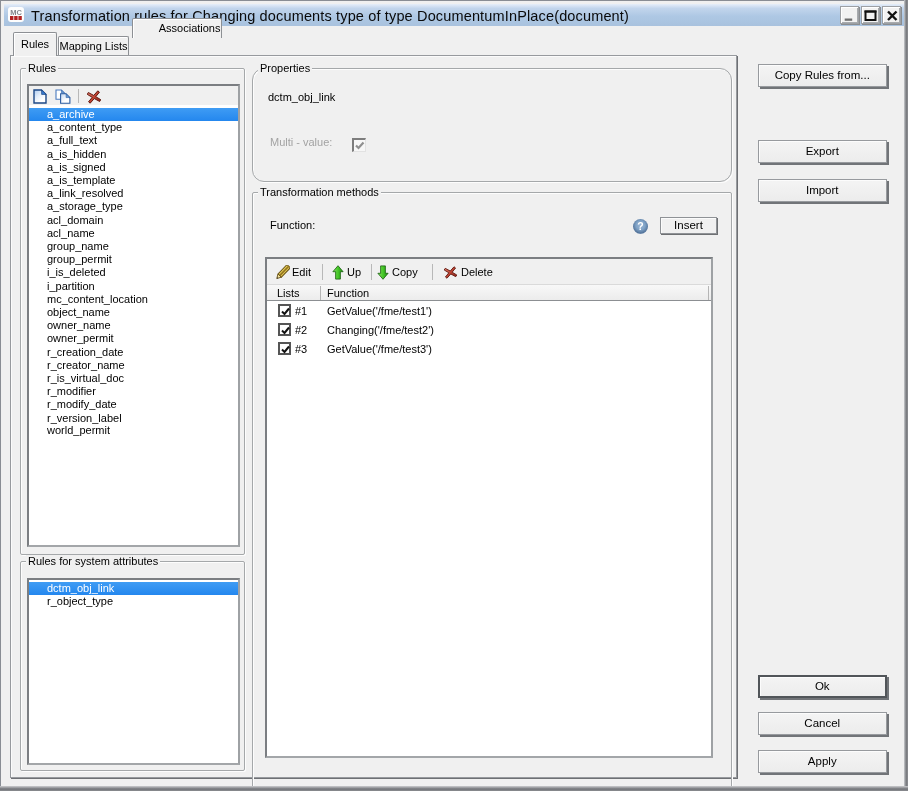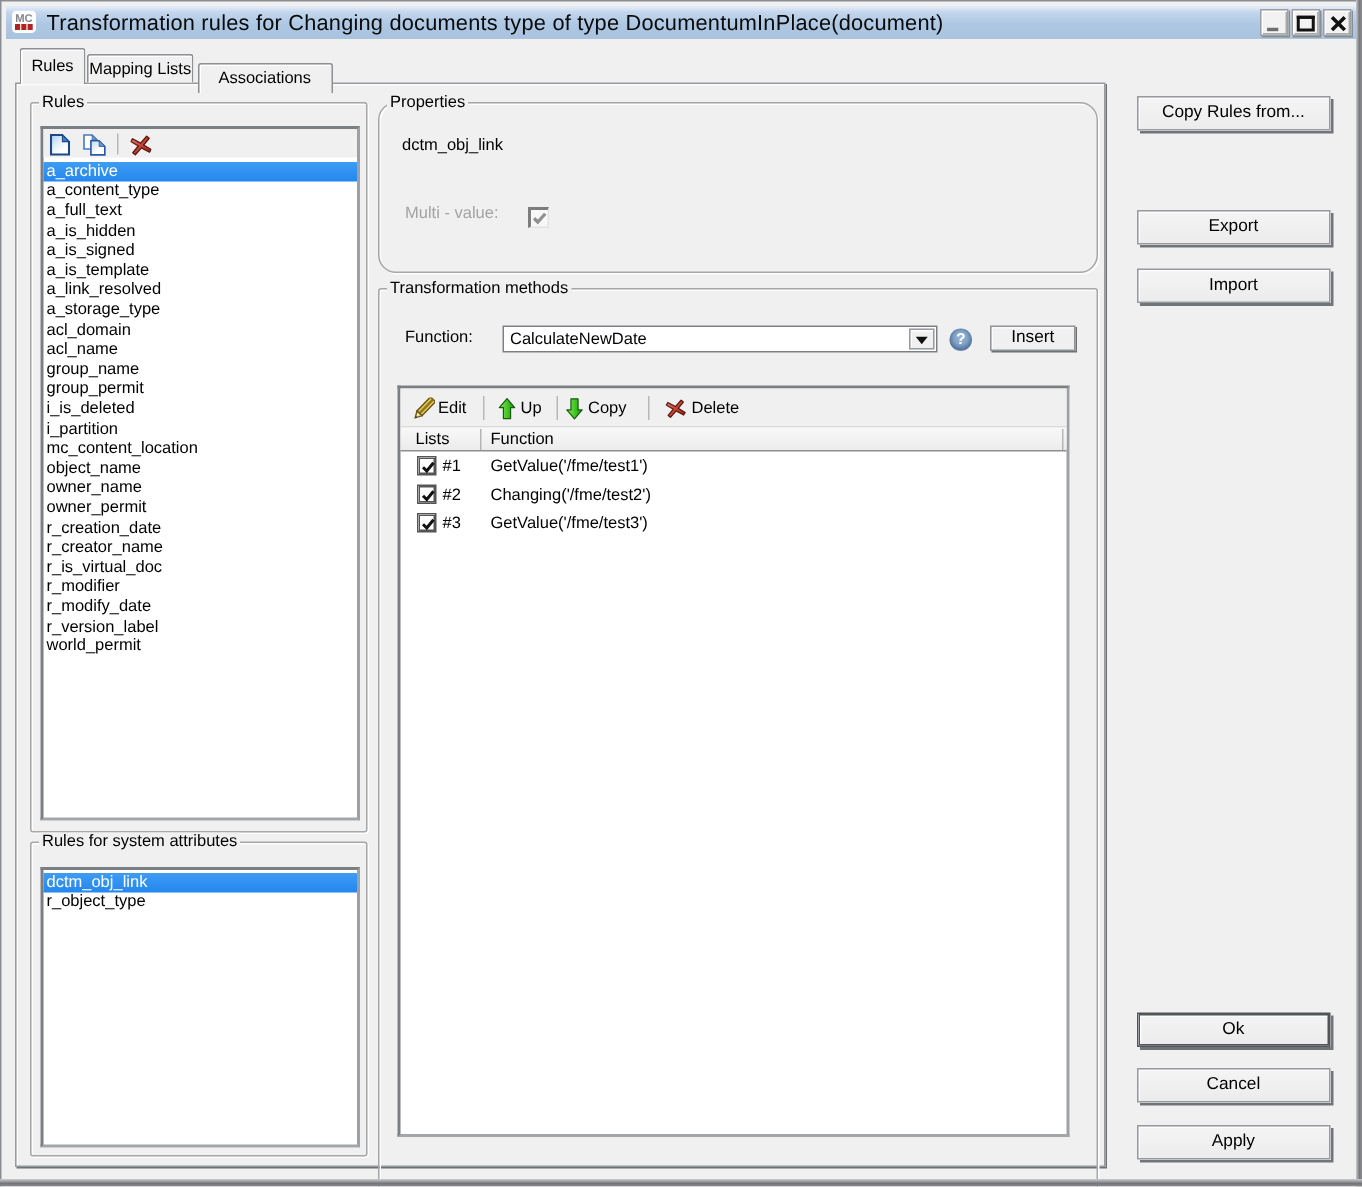--- a/index.html
+++ b/index.html
@@ -22,21 +22,21 @@
 .capbtn { position:absolute; top:5.5px; width:19px; height:18px; background:#f2f2f2;
   border:1px solid #9da0a4;
   box-shadow: inset 1px 1px 0 #ffffff, inset -1px -1px 0 #a8abae, 1px 1px 0 #8a8d90; }
 #btn-min { left:840px; } #btn-max { left:860.5px; } #btn-cls { left:881.5px; width:19.5px; }
 
 
 .tab { position:absolute; background:#f0f0f0; border:1px solid #8d9094; border-bottom:none;
   border-radius:2px 2px 0 0; font-size:11px; color:#000; text-align:center; white-space:nowrap; z-index:5; }
 #tab1 { left:13px; top:32px; width:44px; height:24px; line-height:22px; box-shadow:inset 1px 1px 0 #fff; }
 #tab2 { left:58px; top:35.5px; width:71px; height:19.5px; line-height:18px; box-shadow:inset 1px 1px 0 #fff; }
-#tab3 { left:131.5px; top:42px; width:90px; height:19.5px; line-height:18px; box-shadow:inset 1px 1px 0 #fff; }
+#tab3 { left:131.5px; top:18px; width:90px; height:19.5px; line-height:18px; box-shadow:inset 1px 1px 0 #fff;text-align:right; }
 
 #pane { position:absolute; left:10px; top:55px; width:727px; height:723px;
   background:#f0f0f0; border:1px solid #979a9e;
   box-shadow: 1px 1px 0 #6e7074, inset 1px 1px 0 #fbfbfb; }
 
 
 .group { position:absolute; border:1px solid #a5a8aa; border-radius:2px;
   box-shadow:1px 1px 0 #fdfdfd, inset 1px 1px 0 #fdfdfd; }
 .glabel { position:absolute; top:-7px; left:5px; background:#f0f0f0; padding:0 2px;
   font-size:11px; color:#000; line-height:13px; }
@@ -49,21 +49,21 @@
 
 .sunken { position:absolute; background:#fff;
   border-top:2px solid #7b7e82; border-left:2px solid #7b7e82;
   border-right:2px solid #9ea1a4; border-bottom:2px solid #a3a6a9; }
 
 #list1 { left:6px; top:15px; width:213px; height:463px; }
 #list1-toolbar { position:absolute; left:0; top:0; width:100%; height:19px; background:#f0f0f0; }
 #list2 { left:6px; top:16px; width:213px; height:187px; }
 
 .lrow { position:absolute; left:0; width:100%; height:13.2px; font-size:11px; line-height:13.2px;
-  padding-left:2px; color:#000; white-space:nowrap; }
+  padding-left:18px; color:#000; white-space:nowrap; }
 .lrow.sel { background:linear-gradient(180deg,#3f9cf4,#2487ee); color:#fff; }
 
 
 .txt11 { position:absolute; font-size:11px; color:#000; white-space:nowrap; }
 .gray { color:#a3a3a3; }
 
 
 #cb-multi { position:absolute; left:99px; top:69px; width:14px; height:14px; background:#f7f7f7;
   border-top:2px solid #7d7d7d; border-left:2px solid #7d7d7d;
   border-right:1px solid #e2e2e2; border-bottom:1px solid #e2e2e2; }
@@ -222,27 +222,20 @@
     <div id="cb-multi">
         <svg width="12" height="12">
           <path d="M2 5.5 L4.5 8 L9.5 2.5" fill="none" stroke="#909090" stroke-width="2.2"></path>
         </svg>
       </div>
   </div>
 
   <div id="grp-meth" class="group">
     <div class="glabel">Transformation methods</div>
     <div class="txt11" style="left:17px;top:26px;line-height:13px">Function:</div>
-    <div id="combo">CalculateNewDate
-      <div id="combo-btn">
-          <svg width="9" height="6">
-            <path d="M0.5 0.5 L8.5 0.5 L4.5 5.5 Z" fill="#111"></path>
-          </svg>
-        </div>
-    </div>
     <div id="help">?</div>
     <div id="btn-insert" class="btn">Insert</div>
 
     <div id="tbl" class="sunken">
       <div id="tbl-toolbar">
 
         <svg class="abs" style="left:7px;top:6px" width="16" height="16" viewBox="0 0 16 16">
           <g transform="rotate(44 8 8)">
             <rect x="5.8" y="-1.5" width="4.6" height="13" fill="#e8cf56" stroke="#6b5418" stroke-width="1"></rect>
             <rect x="7.3" y="-1.5" width="1.7" height="13" fill="#93741f"></rect>

